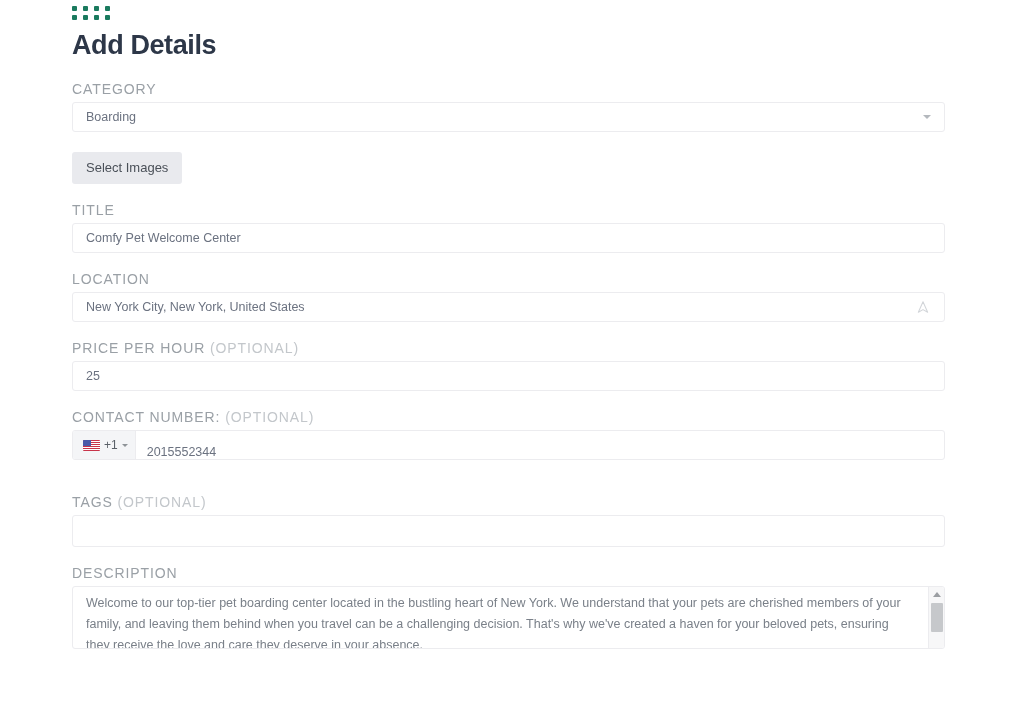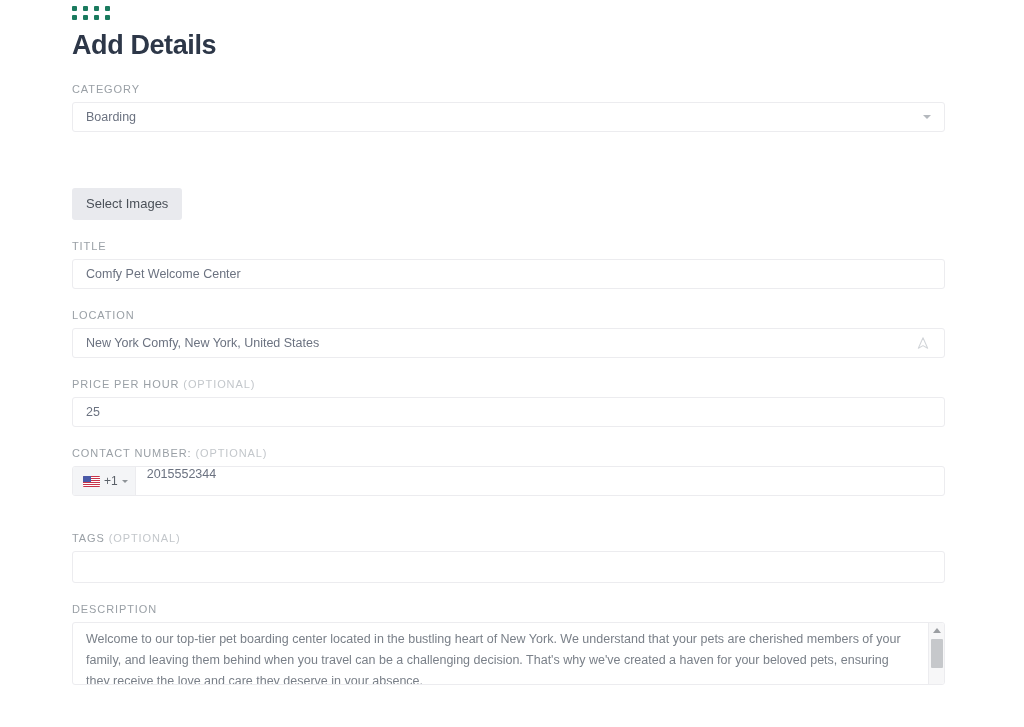--- a/index.html
+++ b/index.html
@@ -54,21 +54,21 @@
   .form {
     position: absolute;
     left: 72px;
     top: 83px;
     width: 873px;
   }
 
   .field { margin-bottom: 0; }
 
   .label {
-    font-size: 11px;
+    font-size: 14px;
     letter-spacing: 0.9px;
     color: #9aa0a6;
     text-transform: uppercase;
     line-height: 12px;
     margin-bottom: 7px;
     white-space: nowrap;
   }
   .label .opt { color: #c3c7cb; }
 
   .input {
@@ -116,21 +116,20 @@
     display: inline-block;
     background: #e9eaee;
     color: #4a5058;
     font-size: 13px;
     padding: 9px 14px 10px;
     border-radius: 3px;
     border: none;
     line-height: 13px;
     font-family: "Liberation Sans", sans-serif;
     cursor: pointer;
-    margin-top: 36px;
   }
 
   
   .phone-wrap {
     position: relative;
     width: 873px;
     height: 30px;
     border: 1px solid #ececef;
     border-radius: 3px;
     background: #ffffff;
@@ -172,21 +171,21 @@
   .caret-small {
     width: 0; height: 0;
     border-left: 3px solid transparent;
     border-right: 3px solid transparent;
     border-top: 3.5px solid #8e9398;
     margin-top: 1px;
   }
   .phone-number {
     flex: 1;
     display: flex;
-    align-items: flex-start;
+    align-items: flex-end;
     padding-left: 11px;
     font-size: 12.5px;
     color: #6b7280;
   }
 
   
   .check-row {
     display: flex;
     align-items: center;
     height: 24px;
@@ -316,21 +315,21 @@
       <div class="input">
         <span class="val">Comfy Pet Welcome Center</span>
       </div>
     </div>
 
     <div class="gap-md"></div>
 
     <div class="field">
       <div class="label">LOCATION</div>
       <div class="input">
-        <span class="val">New York Comfy, New York, United States</span>
+        <span class="val">New York City, New York, United States</span>
         <span class="loc-icon">
           <svg viewBox="0 0 24 24" width="14" height="14" fill="none" stroke="currentColor" stroke-width="1.8" stroke-linejoin="round">
             <path d="M12 3 L20 21 L12 16.5 L4 21 Z"></path>
           </svg>
         </span>
       </div>
     </div>
 
     <div class="gap-md"></div>
 

